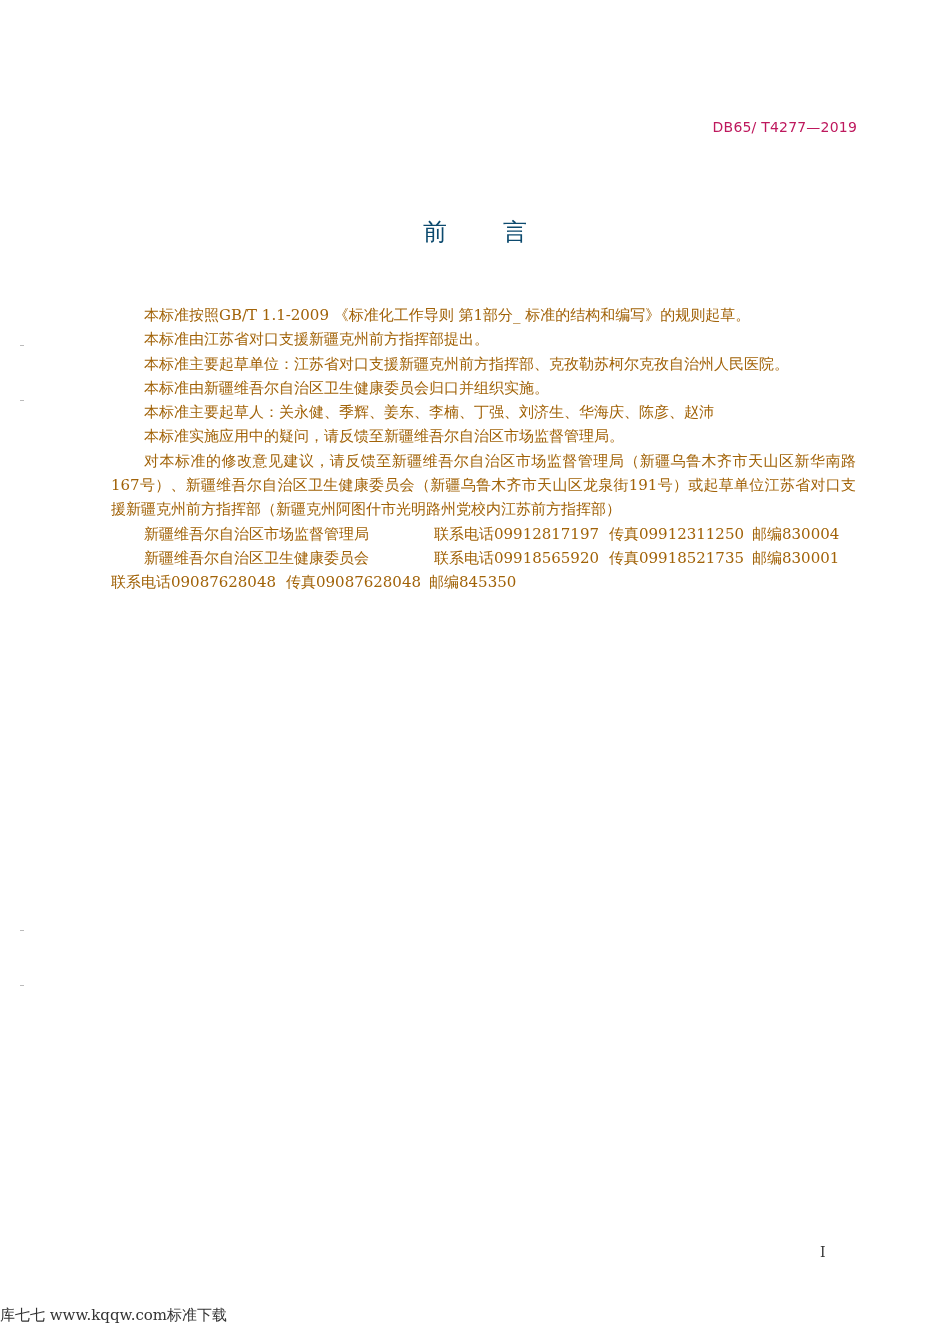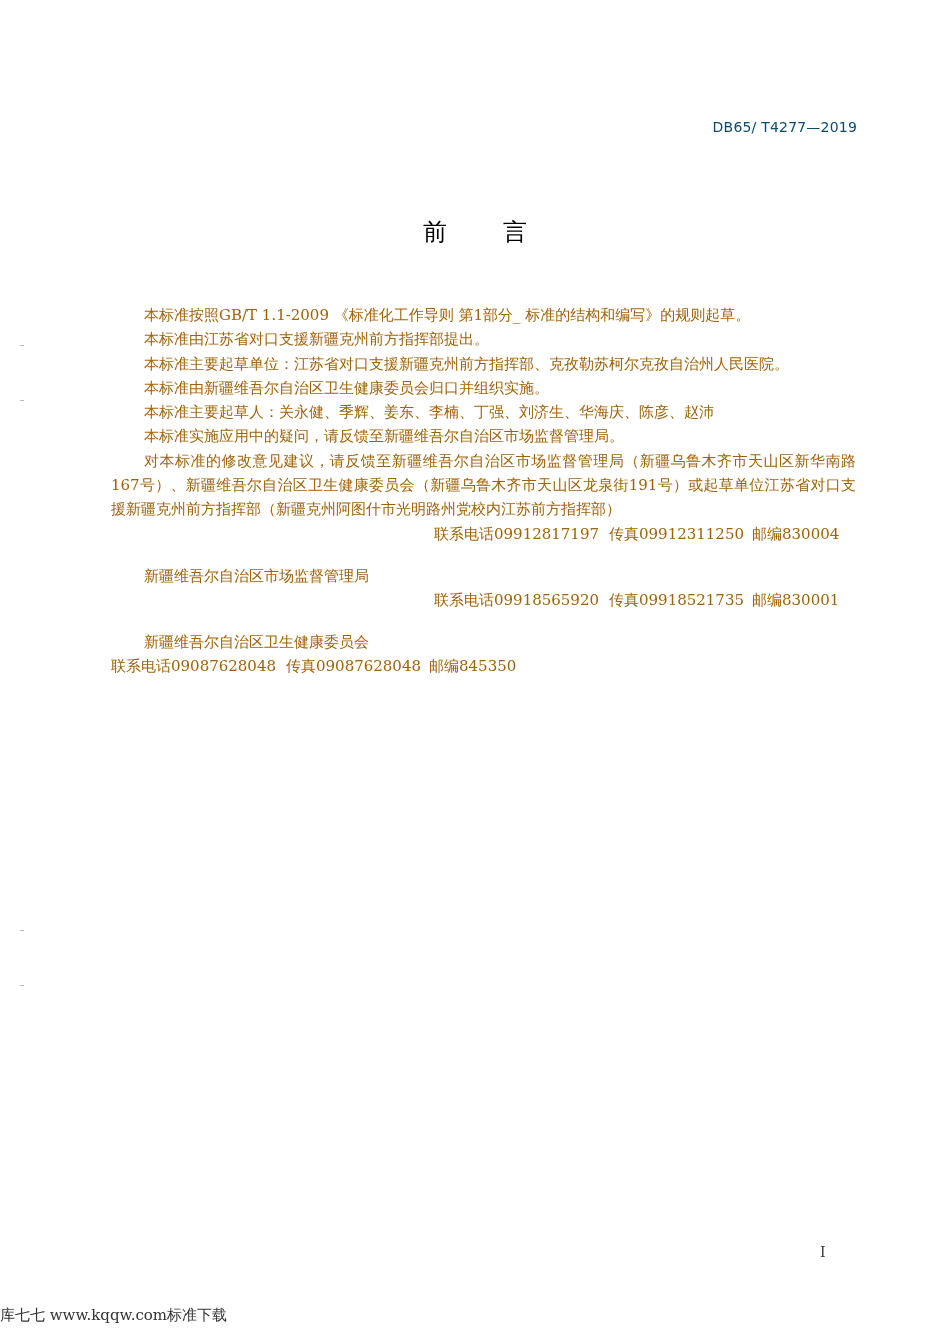--- a/index.html
+++ b/index.html
@@ -17,31 +17,31 @@
     }
     .page-code {
       position: absolute;
       top: 119px;
       left: 712px;
       width: 145px;
       text-align: right;
       font-family: "DejaVu Sans", "Liberation Sans", sans-serif;
       font-size: 14px;
       letter-spacing: 0.2px;
-      color: #0c4a6e;
+      color: #be185d;
     }
     .title {
       position: absolute;
       top: 216px;
       left: 0;
       width: 950px;
       text-align: center;
       font-family: "DejaVu Sans", "Liberation Sans", sans-serif;
       font-size: 24px;
-      color: #000000;
+      color: #0c4a6e;
     }
     .title span { display: inline-block; }
     .title .gap { width: 56px; }
     .body {
       position: absolute;
       top: 303px;
       left: 111px;
       width: 745px;
       font-size: 15px;
       line-height: 24.3px;
@@ -59,21 +59,21 @@
     }
     .contacts {
       margin: 0;
       padding: 0;
       list-style: none;
     }
     .contact-row {
       display: flex;
       white-space: nowrap;
     }
-    .contact-row .org { width: 290px; padding-left: 33px; box-sizing: border-box; width: 323px; margin-top: 42px; }
+    .contact-row .org { width: 290px; padding-left: 33px; box-sizing: border-box; width: 323px; }
     .contact-row .tel { width: 175px; }
     .contact-row .fax { width: 143px; }
     .contact-row .zip { }
     .page-number {
       position: absolute;
       top: 1244px;
       left: 820px;
       font-family: "DejaVu Serif", "Liberation Serif", serif;
       font-size: 14px;
       color: #333;

